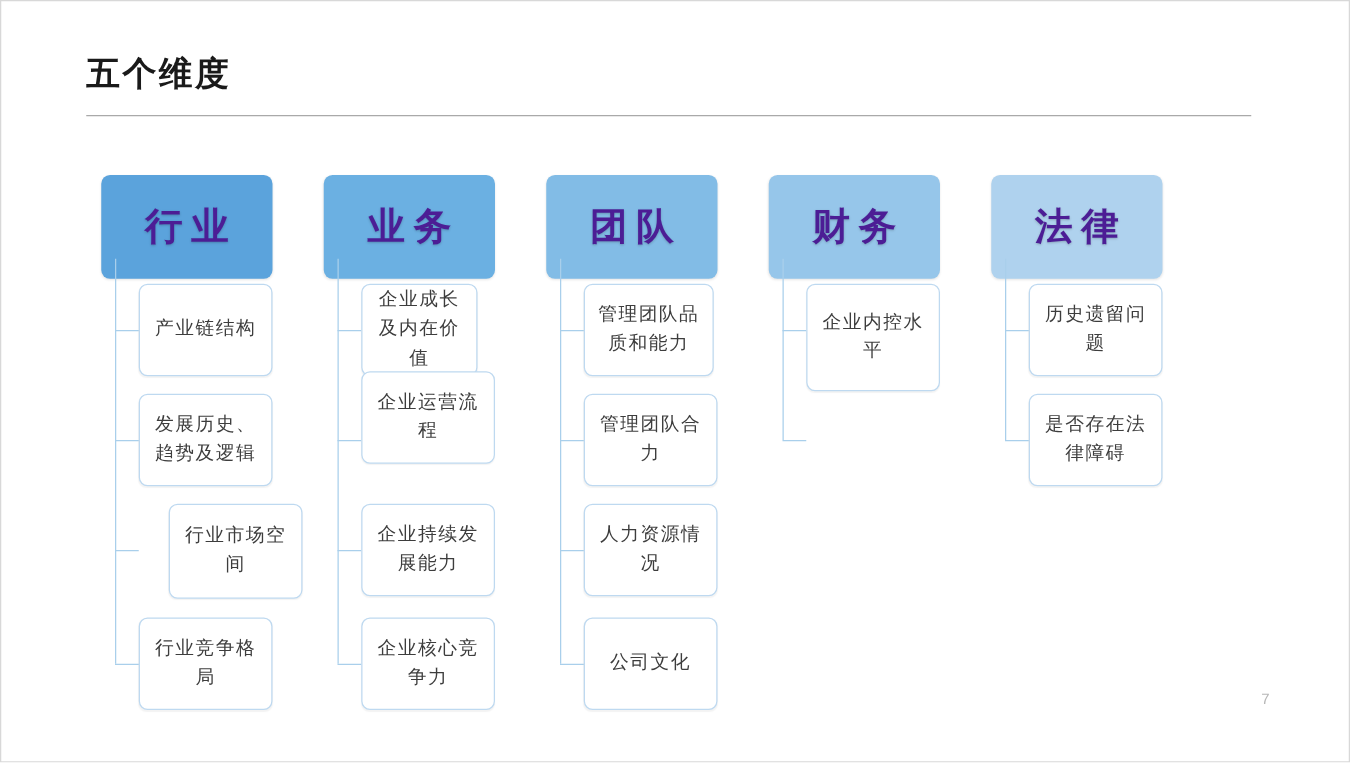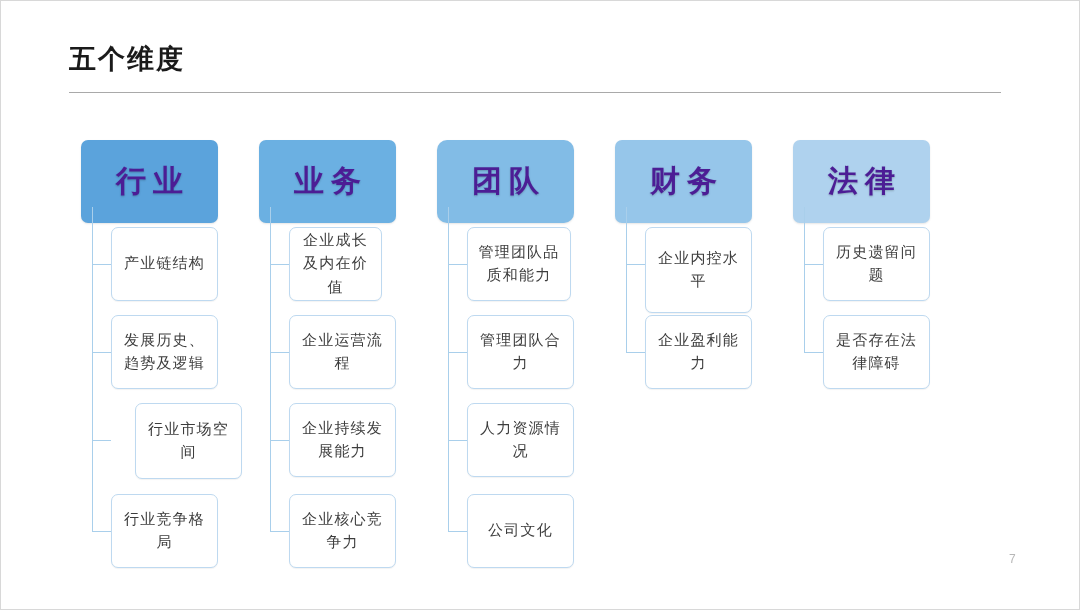--- a/index.html
+++ b/index.html
@@ -153,34 +153,34 @@
       <div class="column" style="left: 258px; width: 137px;">
         <div class="header-box" style="background: rgb(107, 176, 226); width: 137px;">
           <span>业务</span>
         </div>
         <div class="trunk" style="height: 324px;"></div>
         <div class="stub" style="top: 124px;"></div>
         <div class="child-box" style="top: 87px; width: 93px; height: 74px;">
           <span>企业成长及内在价值</span>
         </div>
         <div class="stub" style="top: 212px;"></div>
-        <div class="child-box" style="top: 175px; width: 107px; height: 74px;">
+        <div class="child-box" style="top: 157px; width: 107px; height: 74px;">
           <span>企业运营流程</span>
         </div>
         <div class="stub" style="top: 300px;"></div>
         <div class="child-box" style="top: 263px; width: 107px; height: 74px;">
           <span>企业持续发展能力</span>
         </div>
         <div class="stub" style="top: 391px;"></div>
         <div class="child-box" style="top: 354px; width: 107px; height: 74px;">
           <span>企业核心竞争力</span>
         </div>
       </div>
       <div class="column" style="left: 436px; width: 137px;">
-        <div class="header-box" style="background: rgb(130, 188, 230); width: 137px; border-radius: 10px;">
+        <div class="header-box" style="background: rgb(130, 188, 230); width: 137px;">
           <span>团队</span>
         </div>
         <div class="trunk" style="height: 324px;"></div>
         <div class="stub" style="top: 124px;"></div>
         <div class="child-box" style="top: 87px; width: 104px; height: 74px;">
           <span>管理团队品质和能力</span>
         </div>
         <div class="stub" style="top: 212px;"></div>
         <div class="child-box" style="top: 175px; width: 107px; height: 74px;">
           <span>管理团队合力</span>
@@ -197,23 +197,20 @@
       <div class="column" style="left: 614px; width: 137px;">
         <div class="header-box" style="background: rgb(150, 198, 234); width: 137px;">
           <span>财务</span>
         </div>
         <div class="trunk" style="height: 145px;"></div>
         <div class="stub" style="top: 124px;"></div>
         <div class="child-box" style="top: 87px; width: 107px; height: 86px;">
           <span>企业内控水平</span>
         </div>
         <div class="stub" style="top: 212px;"></div>
-        <div class="child-box" style="top: 175px; width: 107px; height: 74px;">
-          <span>企业盈利能力</span>
-        </div>
       </div>
       <div class="column" style="left: 792px; width: 137px;">
         <div class="header-box" style="background: rgb(175, 210, 238); width: 137px;">
           <span>法律</span>
         </div>
         <div class="trunk" style="height: 145px;"></div>
         <div class="stub" style="top: 124px;"></div>
         <div class="child-box" style="top: 87px; width: 107px; height: 74px;">
           <span>历史遗留问题</span>
         </div>

